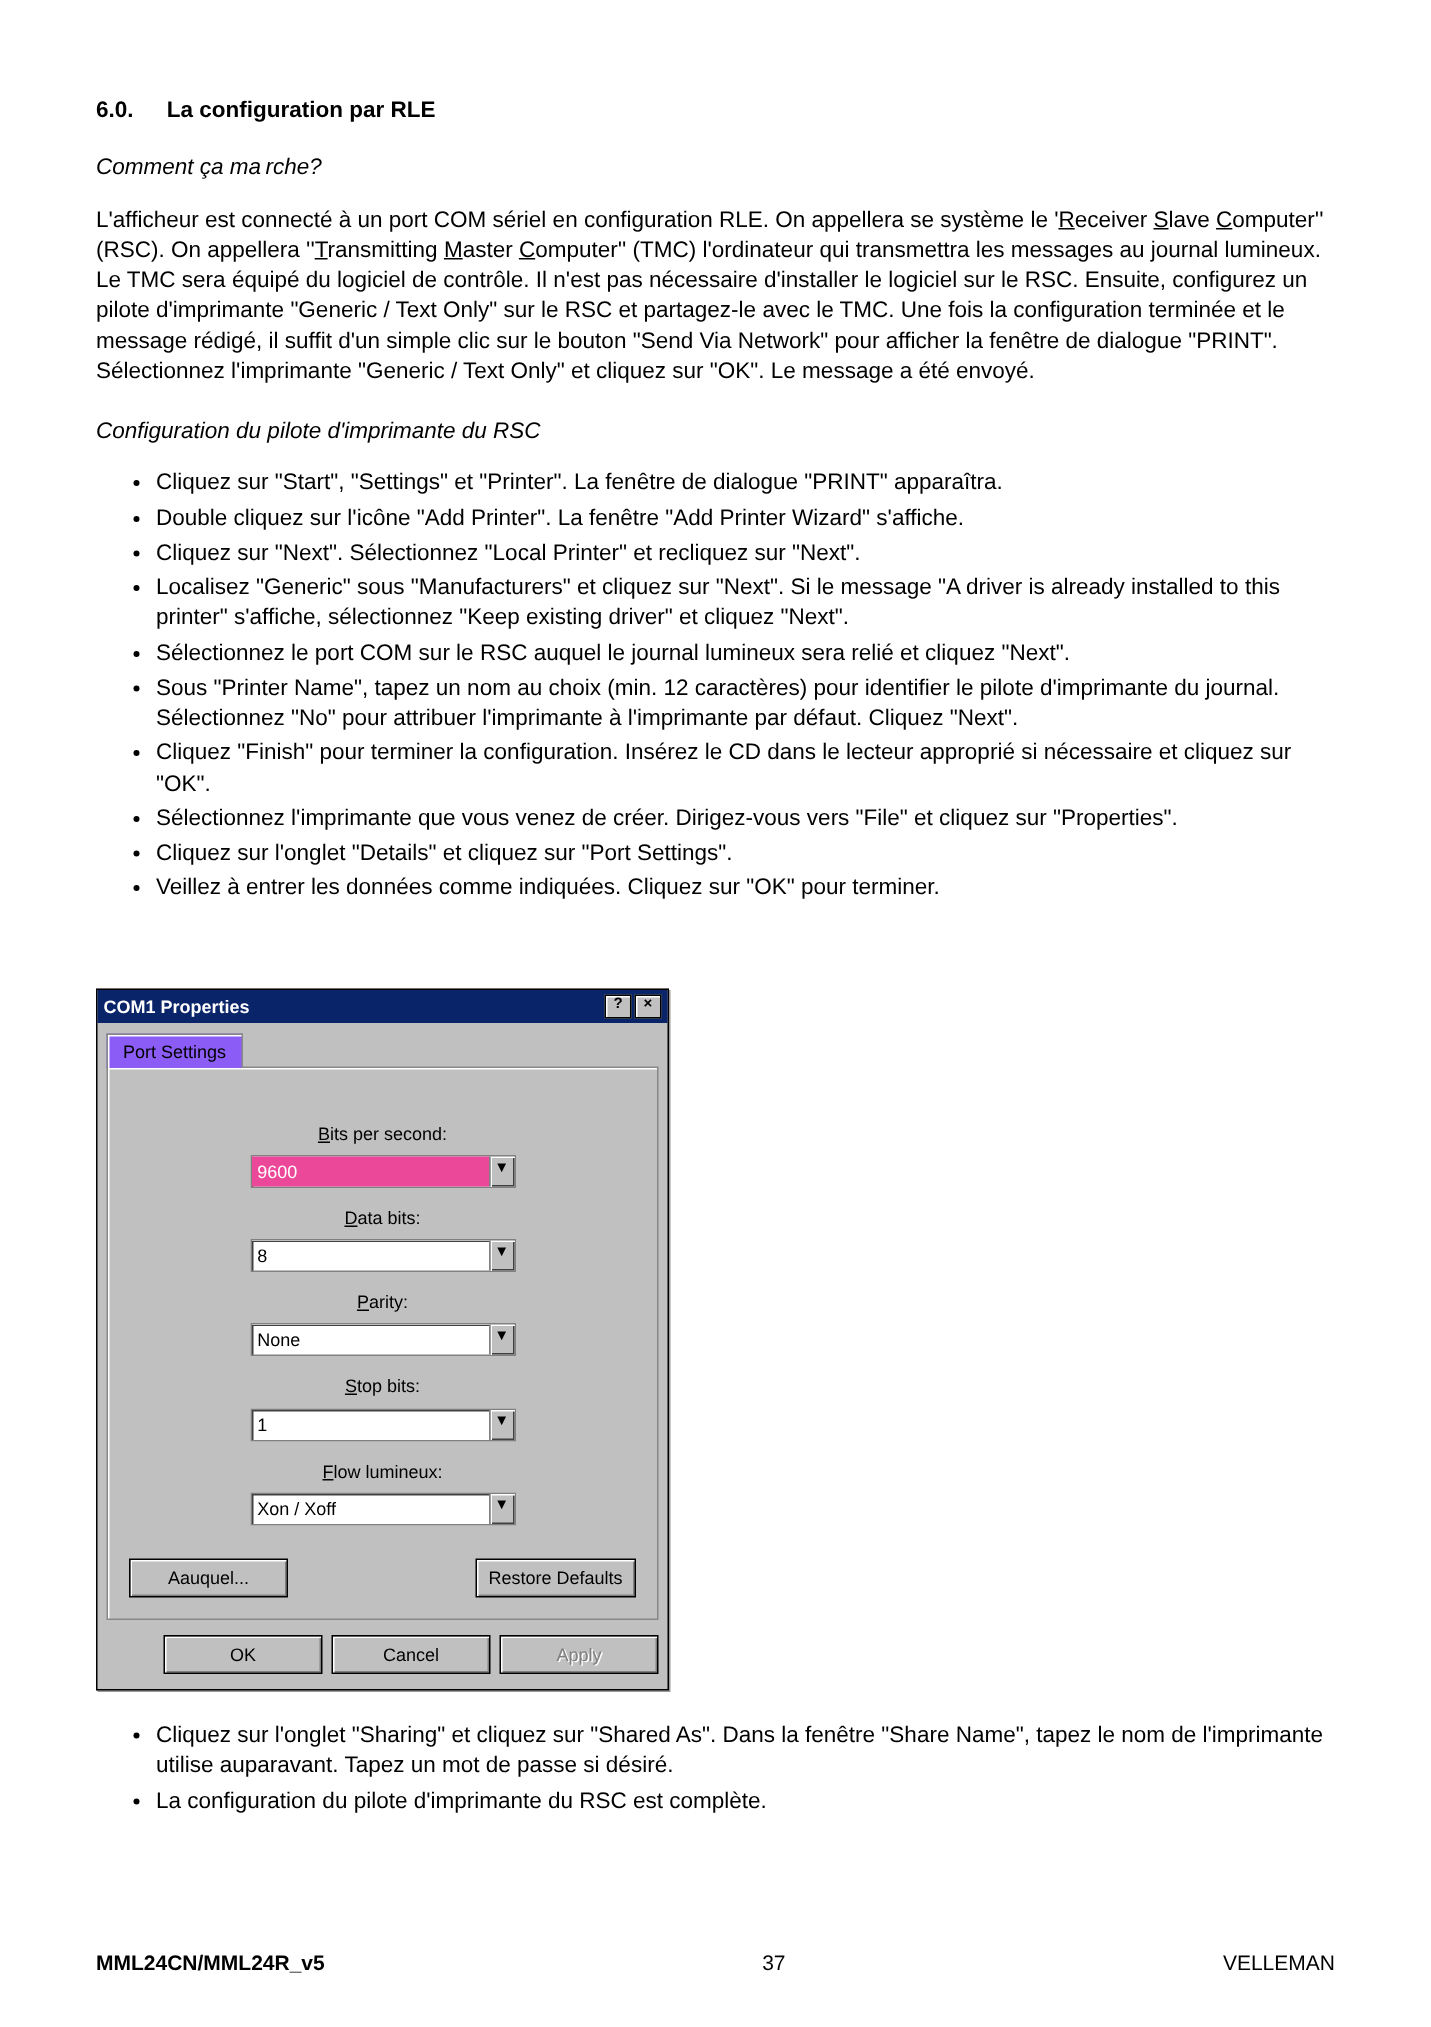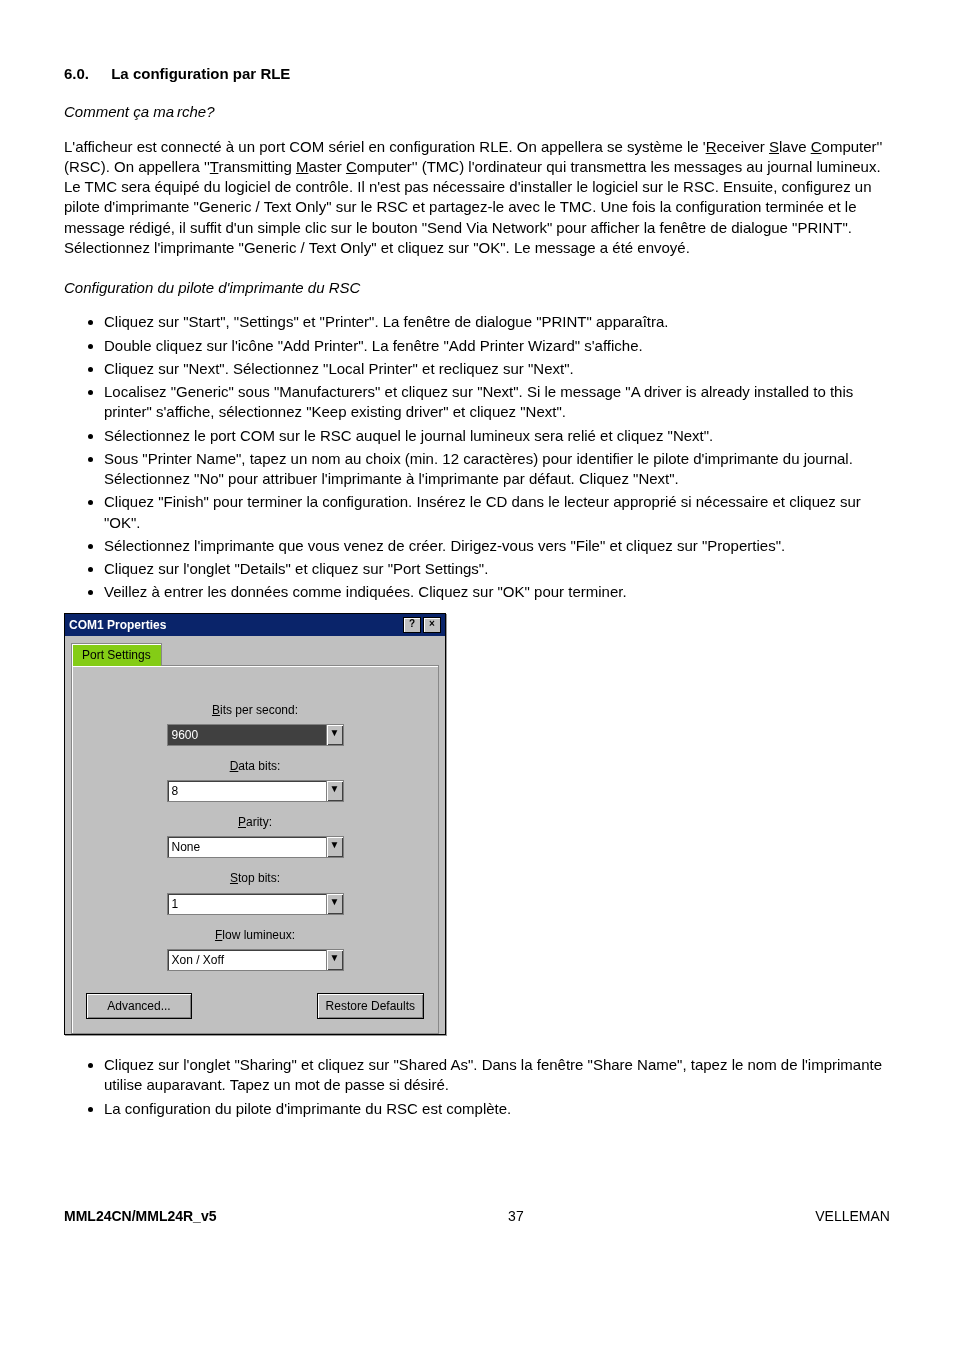--- a/index.html
+++ b/index.html
@@ -87,20 +87,21 @@
   }
 
   
   .dialog {
     width: 380px;
     border: 1px solid #000;
     box-shadow: 1px 1px 0 rgba(0,0,0,.4);
     font-family: "MS Sans Serif", Tahoma, Arial, sans-serif;
     font-size: 12px;
     background: #c0c0c0;
+    margin-top: 46px;
   }
   .titlebar {
     background: linear-gradient(#0a246a,#0a246a);
     color:#fff;
     display:flex;
     align-items:center;
     justify-content:space-between;
     padding:3px 4px;
     font-weight:bold;
   }
@@ -112,21 +113,21 @@
     box-shadow: inset 1px 1px 0 #fff;
     color:#000;
     font-weight:bold;
     font-size:10px;
     line-height:12px;
     text-align:center;
   }
   .tabstrip { padding:6px 6px 0 6px;}
   .tab {
     display:inline-block;
-    background:#84cc16;
+    background:#8b5cf6;
     border:1px solid #888;
     border-bottom:none;
     padding:3px 10px;
     position:relative;
     top:1px;
     box-shadow: inset 1px 1px 0 #fff;
   }
   .tabpanel {
     border:1px solid #888;
     box-shadow: inset 1px 1px 0 #fff;
@@ -145,21 +146,21 @@
   .form-row label { text-align:right; }
   .form-row .u { text-decoration: underline; }
   .combo {
     display:flex;
     width:175px;
     height:20px;
     background:#fff;
     border:1px solid #808080;
     box-shadow: inset 1px 1px 0 #404040;
   }
-  .combo.sel .val{ background:#404040; color:#fff; }
+  .combo.sel .val{ background:#ec4899; color:#fff; }
   .combo .val{
     flex:1;
     padding:2px 4px;
     font-size:12px;
   }
   .combo .btn{
     width:16px;
     background:#c0c0c0;
     border-left:1px solid #808080;
     box-shadow: inset 1px 1px 0 #fff, inset -1px -1px 0 #404040;
@@ -276,23 +277,28 @@
 
       <div class="form-row">
         <label><span class="u">F</span><span>low lumineux:</span></label>
         <div class="combo">
           <div class="val">Xon / Xoff</div>
           <div class="btn">▼</div>
         </div>
       </div>
 
       <div class="btnbar">
-        <div class="win-btn"><span class="u">A</span><span>dvanced...</span></div>
+        <div class="win-btn"><span class="u">A</span><span>auquel...</span></div>
         <div class="win-btn"><span class="u">R</span><span>estore Defaults</span></div>
       </div>
+    </div>
+    <div class="dlg-footer">
+      <div class="win-btn">OK</div>
+      <div class="win-btn">Cancel</div>
+      <div class="win-btn disabled"><span class="u">A</span><span>pply</span></div>
     </div>
   </div>
 </div>
 
 <ul class="bullets">
   <li>Cliquez sur l'onglet "Sharing" et cliquez sur "Shared As". Dans la fenêtre "Share Name", tapez le nom de l'imprimante utilise auparavant. Tapez un mot de passe si désiré.</li>
   <li>La configuration du pilote d'imprimante du RSC est complète.</li>
 </ul>
 
 <div class="page-footer">

